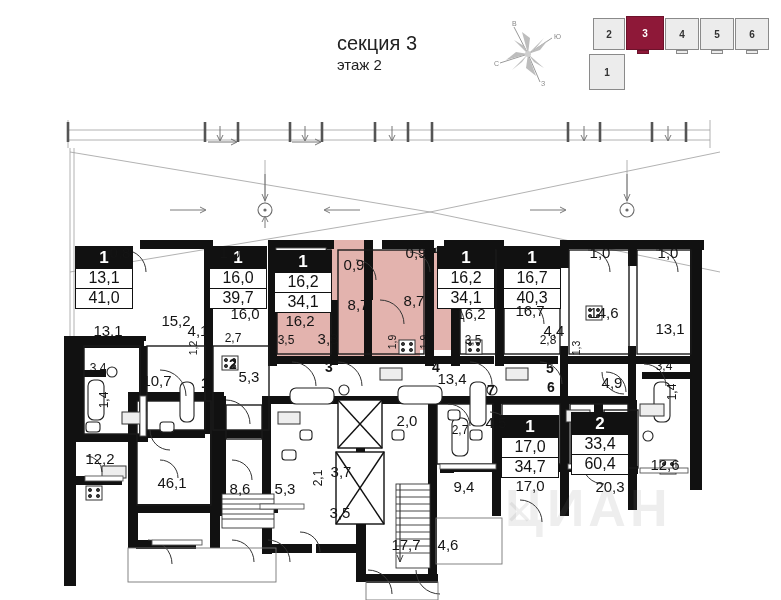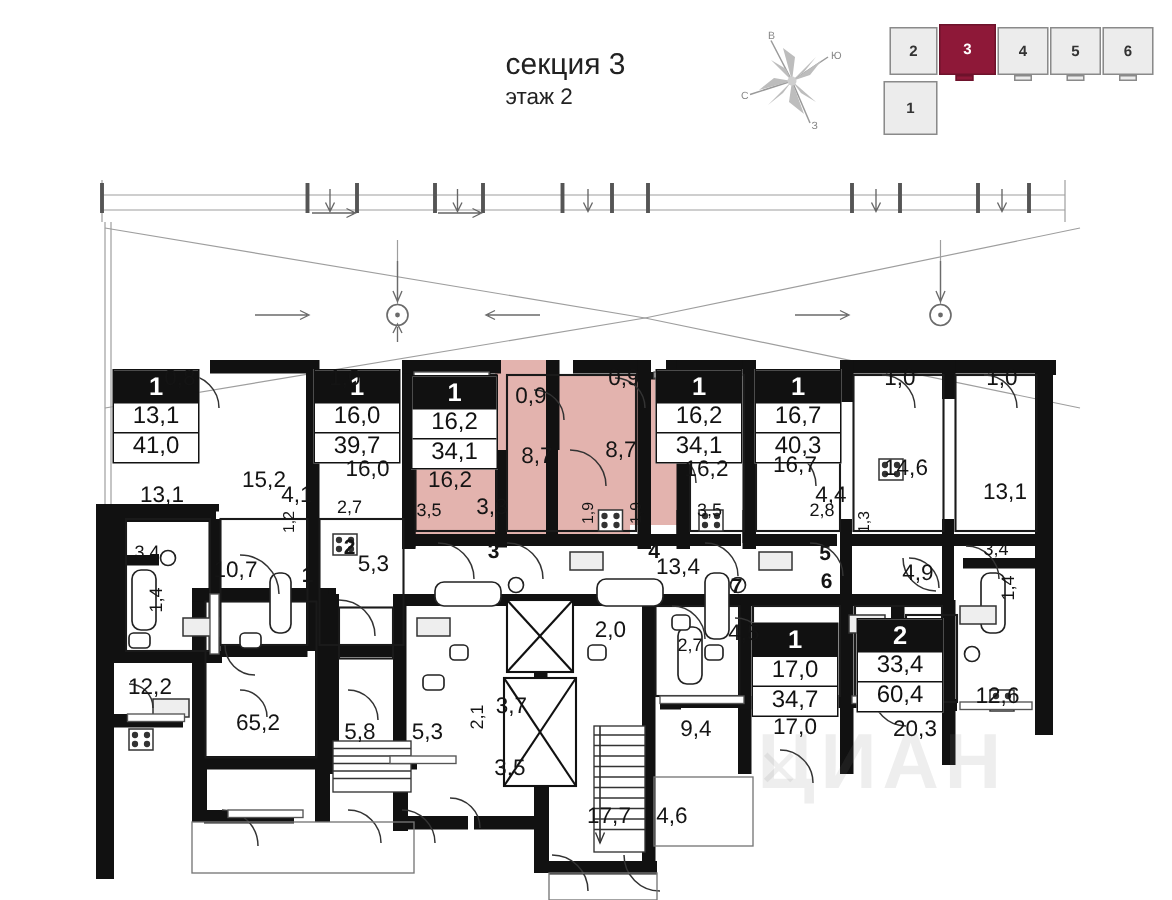--- a/index.html
+++ b/index.html
@@ -543,22 +543,22 @@
     <div class="rl sm rot" style="left:672px; top:292px;">1,4</div>
 
     <div class="rl" style="left:157px; top:280px;">10,7</div>
     <div class="rl" style="left:249px; top:276px;">5,3</div>
     <div class="rl" style="left:452px; top:278px;">13,4</div>
     <div class="rl" style="left:496px; top:322px;">4,5</div>
     <div class="rl sm" style="left:460px; top:330px;">2,7</div>
     <div class="rl" style="left:612px; top:282px;">4,9</div>
 
     <div class="rl" style="left:100px; top:358px;">12,2</div>
-    <div class="rl" style="left:172px; top:382px;">65,2</div>
-    <div class="rl" style="left:240px; top:388px;">5,8</div>
+    <div class="rl" style="left:172px; top:382px;">46,1</div>
+    <div class="rl" style="left:240px; top:388px;">8,6</div>
     <div class="rl" style="left:285px; top:388px;">5,3</div>
     <div class="rl sm rot" style="left:318px; top:378px;">2,1</div>
     <div class="rl" style="left:341px; top:371px;">3,7</div>
     <div class="rl" style="left:340px; top:412px;">3,5</div>
     <div class="rl" style="left:394px; top:320px;margin-left:13px;">2,0</div>
     <div class="rl" style="left:464px; top:386px;">9,4</div>
     <div class="rl" style="left:530px; top:385px;">17,0</div>
     <div class="rl" style="left:610px; top:386px;">20,3</div>
     <div class="rl" style="left:665px; top:364px;">12,6</div>
 

